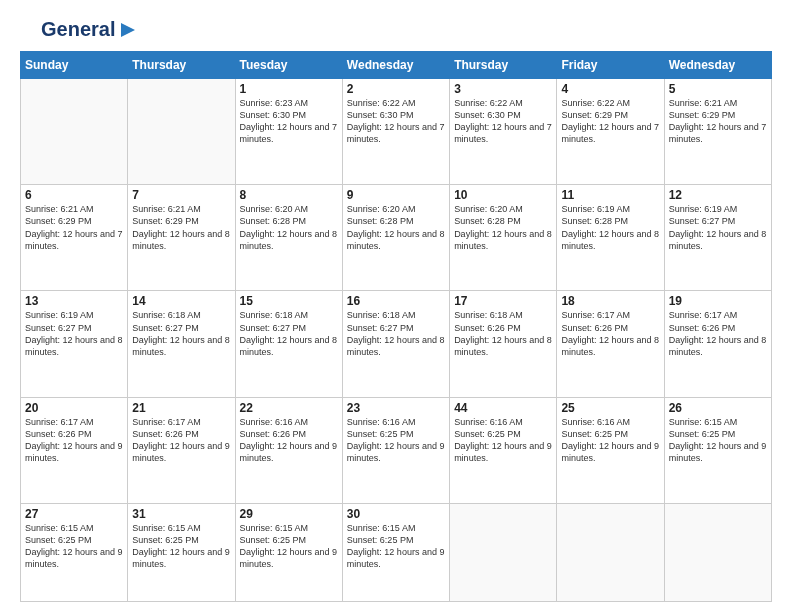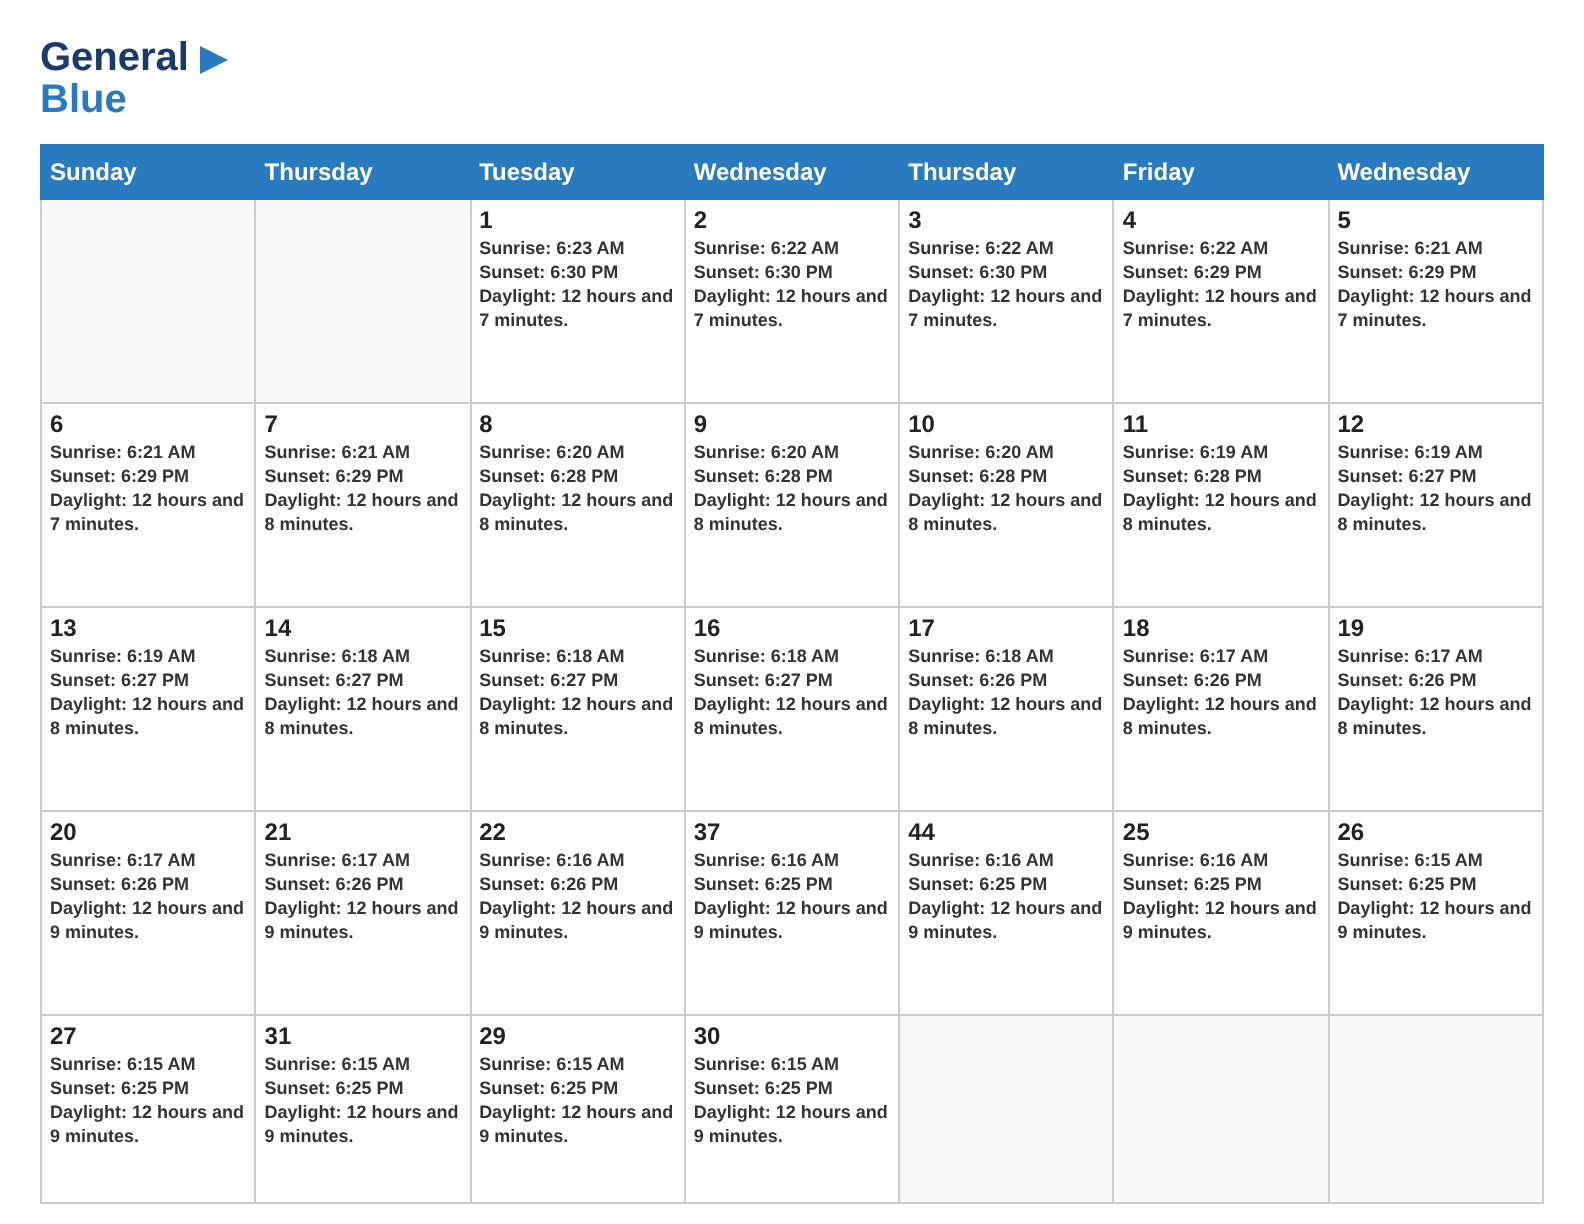--- a/index.html
+++ b/index.html
@@ -19,20 +19,21 @@
     }
     .header {
       display: flex;
       justify-content: space-between;
       align-items: flex-start;
       margin-bottom: 10px;
     }
     .logo {
       display: flex;
       align-items: center;
+      margin-left: 21px;
     }
     .title-block {
       text-align: right;
     }
     .month-title {
       font-size: 36px;
       font-weight: bold;
       color: #1a3a6b;
       line-height: 1.1;
     }
@@ -72,40 +73,38 @@
     .day-number {
       font-size: 12px;
       font-weight: bold;
       color: #222;
       margin-bottom: 1px;
     }
     .day-info {
       font-size: 9px;
       color: #333;
       line-height: 1.35;
-      font-weight: bold;
     }
     .empty-cell {
       background: #f9f9f9;
     }
   </style>
 </head>
 <body>
 
 <div class="page">
   <div class="header">
     <div class="logo">
   <div>
     <div style="display:flex;align-items:center;">
       <span style="font-size:20px;font-weight:bold;color:#1a3a6b;">General</span>
       <svg width="22" height="22" viewBox="0 0 22 22" style="margin-left:2px;">
         <polygon points="4,4 18,11 4,18" fill="#2a7abf"></polygon>
       </svg>
     </div>
-    <div style="font-size:20px;font-weight:bold;color:#2a7abf;margin-top:-2px;">Blue</div>
   </div>
 </div>
     <div class="title-block">
       <div class="month-title"></div>
       <div class="subtitle"></div>
     </div>
   </div>
 
   <table class="calendar">
     <thead>
@@ -255,21 +254,21 @@
 Sunset: 6:26 PM
 Daylight: 12 hours and 9 minutes.</div>
           </td>
           <td>
             <div class="day-number">22</div>
             <div class="day-info">Sunrise: 6:16 AM
 Sunset: 6:26 PM
 Daylight: 12 hours and 9 minutes.</div>
           </td>
           <td>
-            <div class="day-number">37</div>
+            <div class="day-number">23</div>
             <div class="day-info">Sunrise: 6:16 AM
 Sunset: 6:25 PM
 Daylight: 12 hours and 9 minutes.</div>
           </td>
           <td>
             <div class="day-number">44</div>
             <div class="day-info">Sunrise: 6:16 AM
 Sunset: 6:25 PM
 Daylight: 12 hours and 9 minutes.</div>
           </td>

